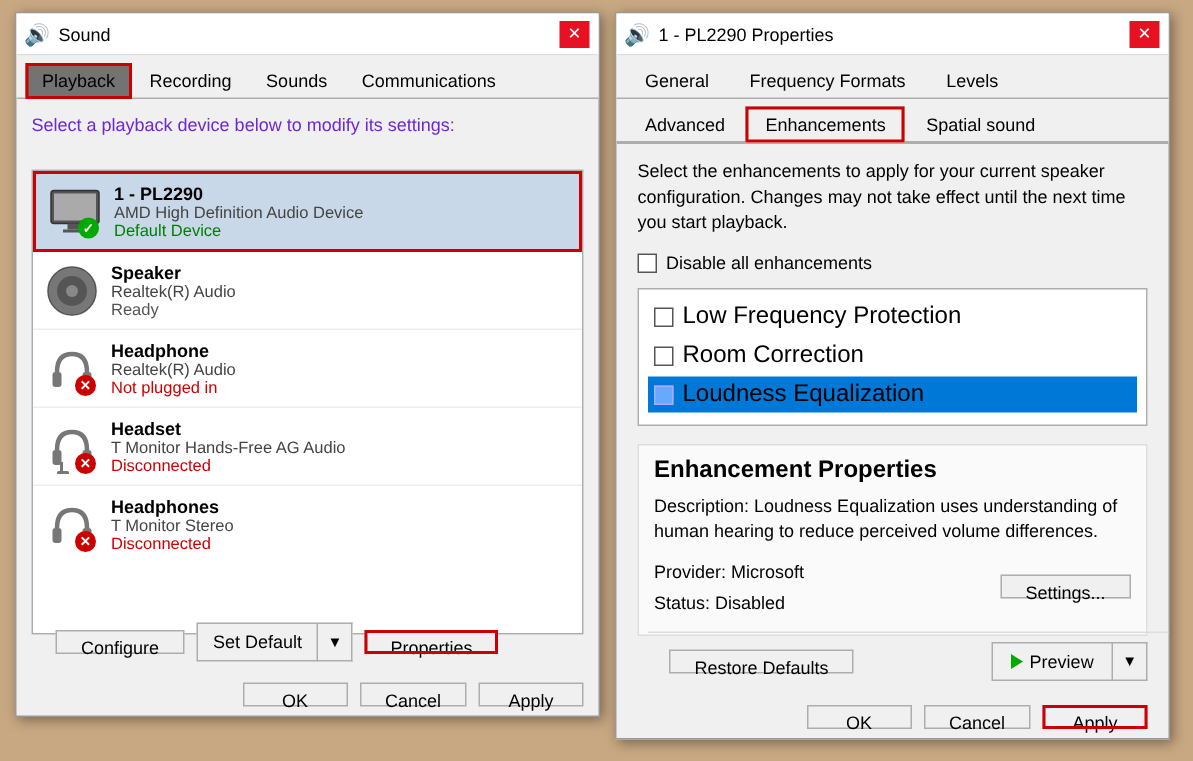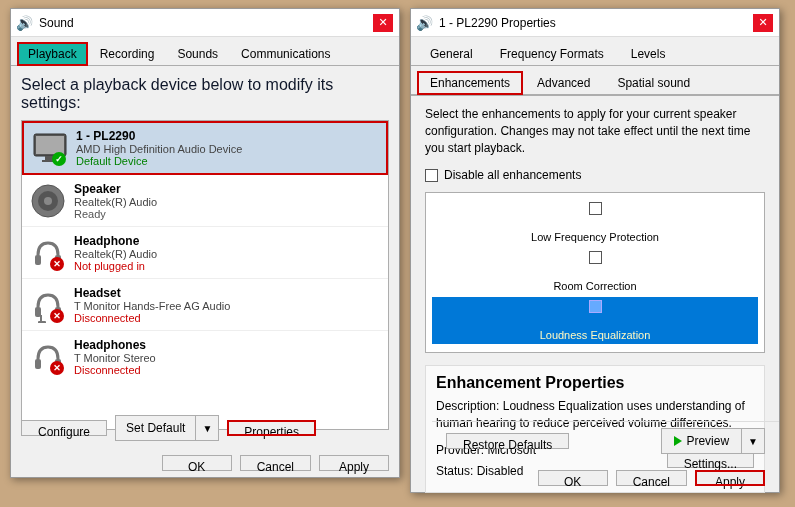--- a/index.html
+++ b/index.html
@@ -92,36 +92,36 @@
       padding: 4px 10px;
       font-size: 12px;
       cursor: pointer;
       border: 1px solid transparent;
       background: transparent;
       position: relative;
       top: 1px;
     }
 
     .tab.active {
-      background: #14b8a6;
+      background: #737373;
       border: 1px solid #adadad;
       border-bottom: 1px solid #f0f0f0;
       outline: 2px solid #cc0000;
       outline-offset: -2px;
       z-index: 1;
     }
 
     .dialog-content {
       padding: 10px;
     }
 
     .description-text {
-      font-size: 16px;
-      margin-bottom: 8px;
-      color: #0f172a;
+      font-size: 12px;
+      margin-bottom: 23px;
+      color: #6d28d9;
     }
 
     
     .device-list {
       border: 1px solid #adadad;
       background: white;
       height: 310px;
       overflow-y: auto;
       position: relative;
     }
@@ -272,30 +272,29 @@
     .enhancement-list {
       border: 1px solid #adadad;
       background: white;
       padding: 6px;
       margin-bottom: 12px;
     }
 
     .enhancement-item {
       display: flex;
       align-items: center;
-      gap: 16px;
+      gap: 6px;
       padding: 3px 4px;
       margin-bottom: 2px;
-      font-size: 11px;
-      flex-direction: column;
+      font-size: 16px;
     }
 
     .enhancement-item.selected-blue {
       background: #0078d7;
-      color: #fef9c3;
+      color: #000000;
     }
 
     .checkbox {
       width: 13px;
       height: 13px;
       border: 1px solid #555;
       background: white;
       flex-shrink: 0;
     }
 
@@ -467,21 +466,21 @@
         </div>
         <div class="device-info">
           <div class="device-name">Headphones</div>
           <div class="device-driver">T Monitor Stereo</div>
           <div class="device-status" style="color:#cc0000;">Disconnected</div>
         </div>
       </div>
     </div>
   </div>
 
-  <div style="position:absolute; bottom:36px; left:10px; display:flex; gap:8px; align-items:center;">
+  <div style="position:absolute; bottom:36px; left:26px; display:flex; gap:8px; align-items:center;">
     <button class="btn">Configure</button>
     <div class="set-default-group">
       <button class="set-default-btn">Set Default</button>
       <button class="set-default-arrow">▼</button>
     </div>
     <button class="btn outlined-red">Properties</button>
   </div>
 
   <div style="position:absolute; bottom:6px; right:10px; display:flex; gap:8px;">
     <button class="btn">OK</button>
@@ -505,25 +504,25 @@
     </div>
     <div class="props-tab">
       <span>Frequency Formats</span>
     </div>
     <div class="props-tab">
       <span>Levels</span>
     </div>
   </div>
 
   <div style="display:flex; background:#f0f0f0; border-bottom: 2px solid #adadad; padding: 4px 6px 0; gap:1px;">
+    <div class="props-tab">
+      <span>Advanced</span>
+    </div>
     <div class="props-tab active-red" style="background:#f0f0f0; border:1px solid #adadad; border-bottom:1px solid #f0f0f0; outline:2px solid #cc0000; outline-offset:-2px; z-index:1;">
       <span>Enhancements</span>
-    </div>
-    <div class="props-tab">
-      <span>Advanced</span>
     </div>
     <div class="props-tab">
       <span>Spatial sound</span>
     </div>
   </div>
 
   <div class="props-content">
     <p class="props-description">Select the enhancements to apply for your current speaker configuration. Changes may not take effect until the next time you start playback.</p>
 
     <div class="disable-all">

